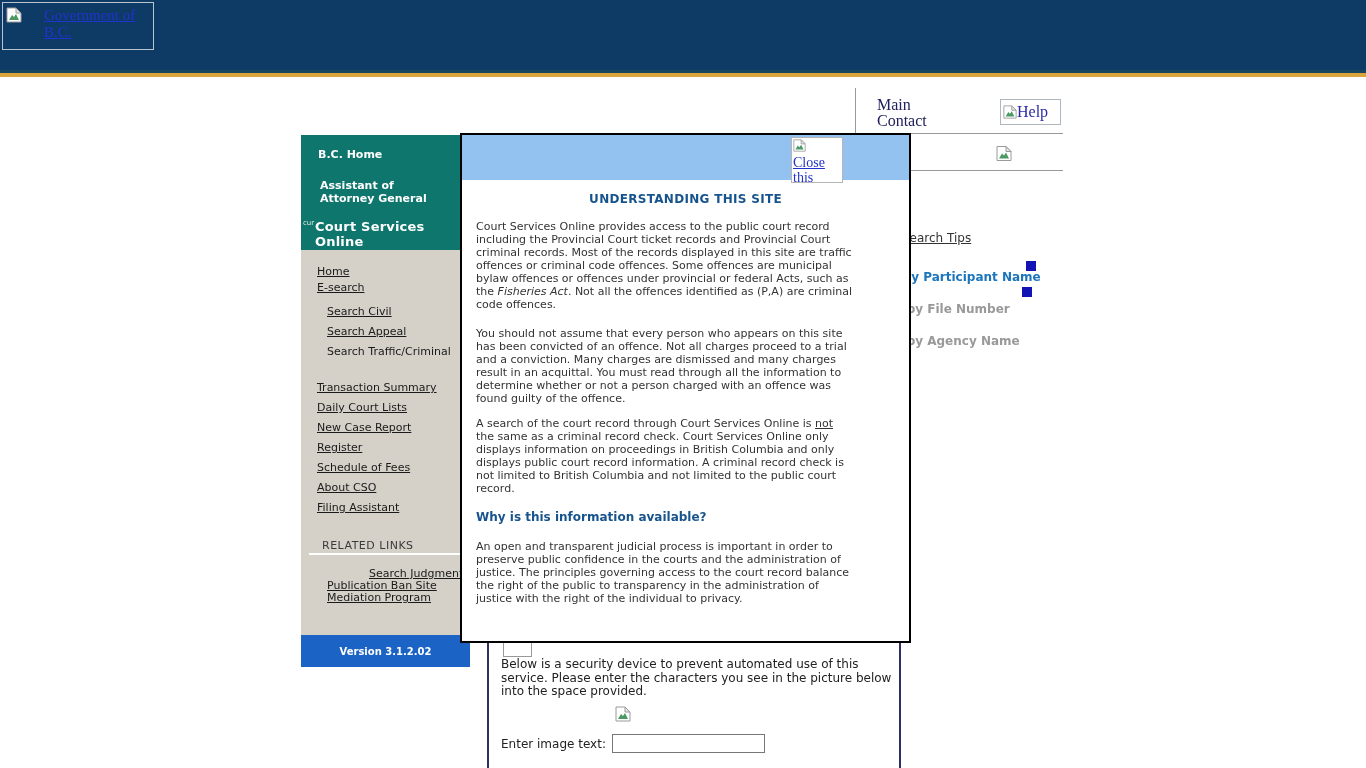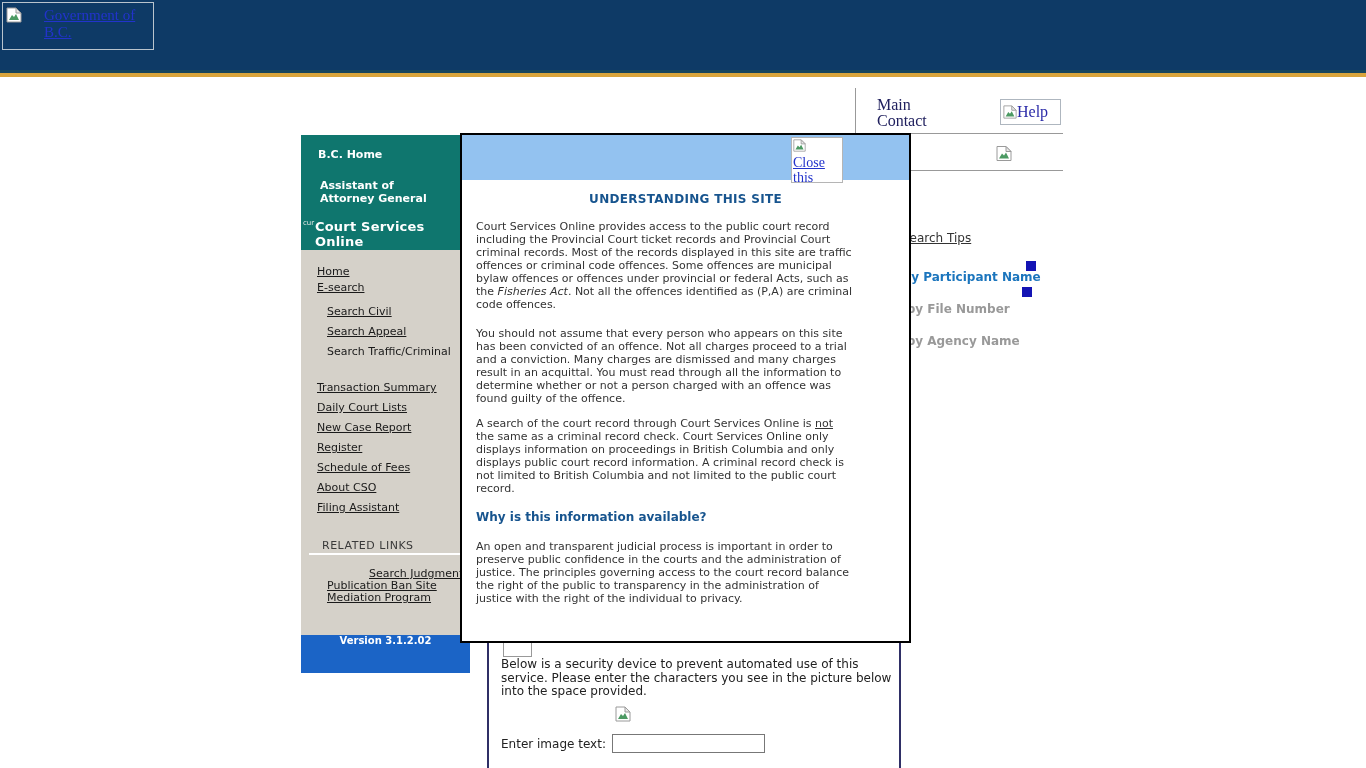--- a/index.html
+++ b/index.html
@@ -47,22 +47,22 @@
   .sb-header { left:301px; top:135px; width:169px; height:115px; background:#0f766e; color:#fff; }
   .sb-bc-home { position:absolute; left:17px; top:13px; font-size:11px; font-weight:bold; cursor:pointer; }
   .sb-ministry { position:absolute; left:19px; top:44px; font-size:11px; font-weight:bold; line-height:13px; }
   .sb-cur { position:absolute; left:2px; top:84px; font-size:7px; color:#e8e8e8; }
   .sb-title { position:absolute; left:14px; top:84px; font-size:13px; font-weight:bold; letter-spacing:0.2px; }
   .sb-menu { left:301px; top:250px; width:169px; height:385px; background:#d5d1c9; font-size:11px; }
   .sb-menu a { position:absolute; color:#1a1a1a; text-decoration:underline; cursor:pointer; white-space:nowrap; }
   .sb-menu a.nolink { text-decoration:none; cursor:default; }
   .sb-related-hdr { position:absolute; left:21px; top:289px; font-size:11px; color:#3a3a3a; letter-spacing:0.5px; }
   .sb-rule { position:absolute; left:8px; top:303px; width:152px; height:2px; background:#fff; }
-  .version-bar { left:301px; top:635px; width:169px; height:38px; background:#1b64c6;
-    color:#fff; font-size:10px; font-weight:bold; text-align:center; }
+  .version-bar { left:301px; top:635px; width:169px; height:32px; background:#1b64c6;
+    color:#fff; font-size:10px; font-weight:bold; text-align:center; padding-top:11px; }
 
   
   .search-tips { left:902px; top:231px; color:#333; text-decoration:underline; cursor:pointer; }
   .tab-participant { left:852px; top:270px; font-weight:bold; color:#1b75bd; cursor:pointer; white-space:nowrap; }
   .tab-file { left:856px; top:302px; font-weight:bold; color:#999; cursor:pointer; white-space:nowrap; }
   .tab-agency { left:856px; top:334px; font-weight:bold; color:#999; cursor:pointer; white-space:nowrap; }
   .sq1 { left:1026px; top:261px; width:10px; height:10px; background:#1414b4; }
   .sq2 { left:1022px; top:287px; width:10px; height:10px; background:#1414b4; }
 
   

